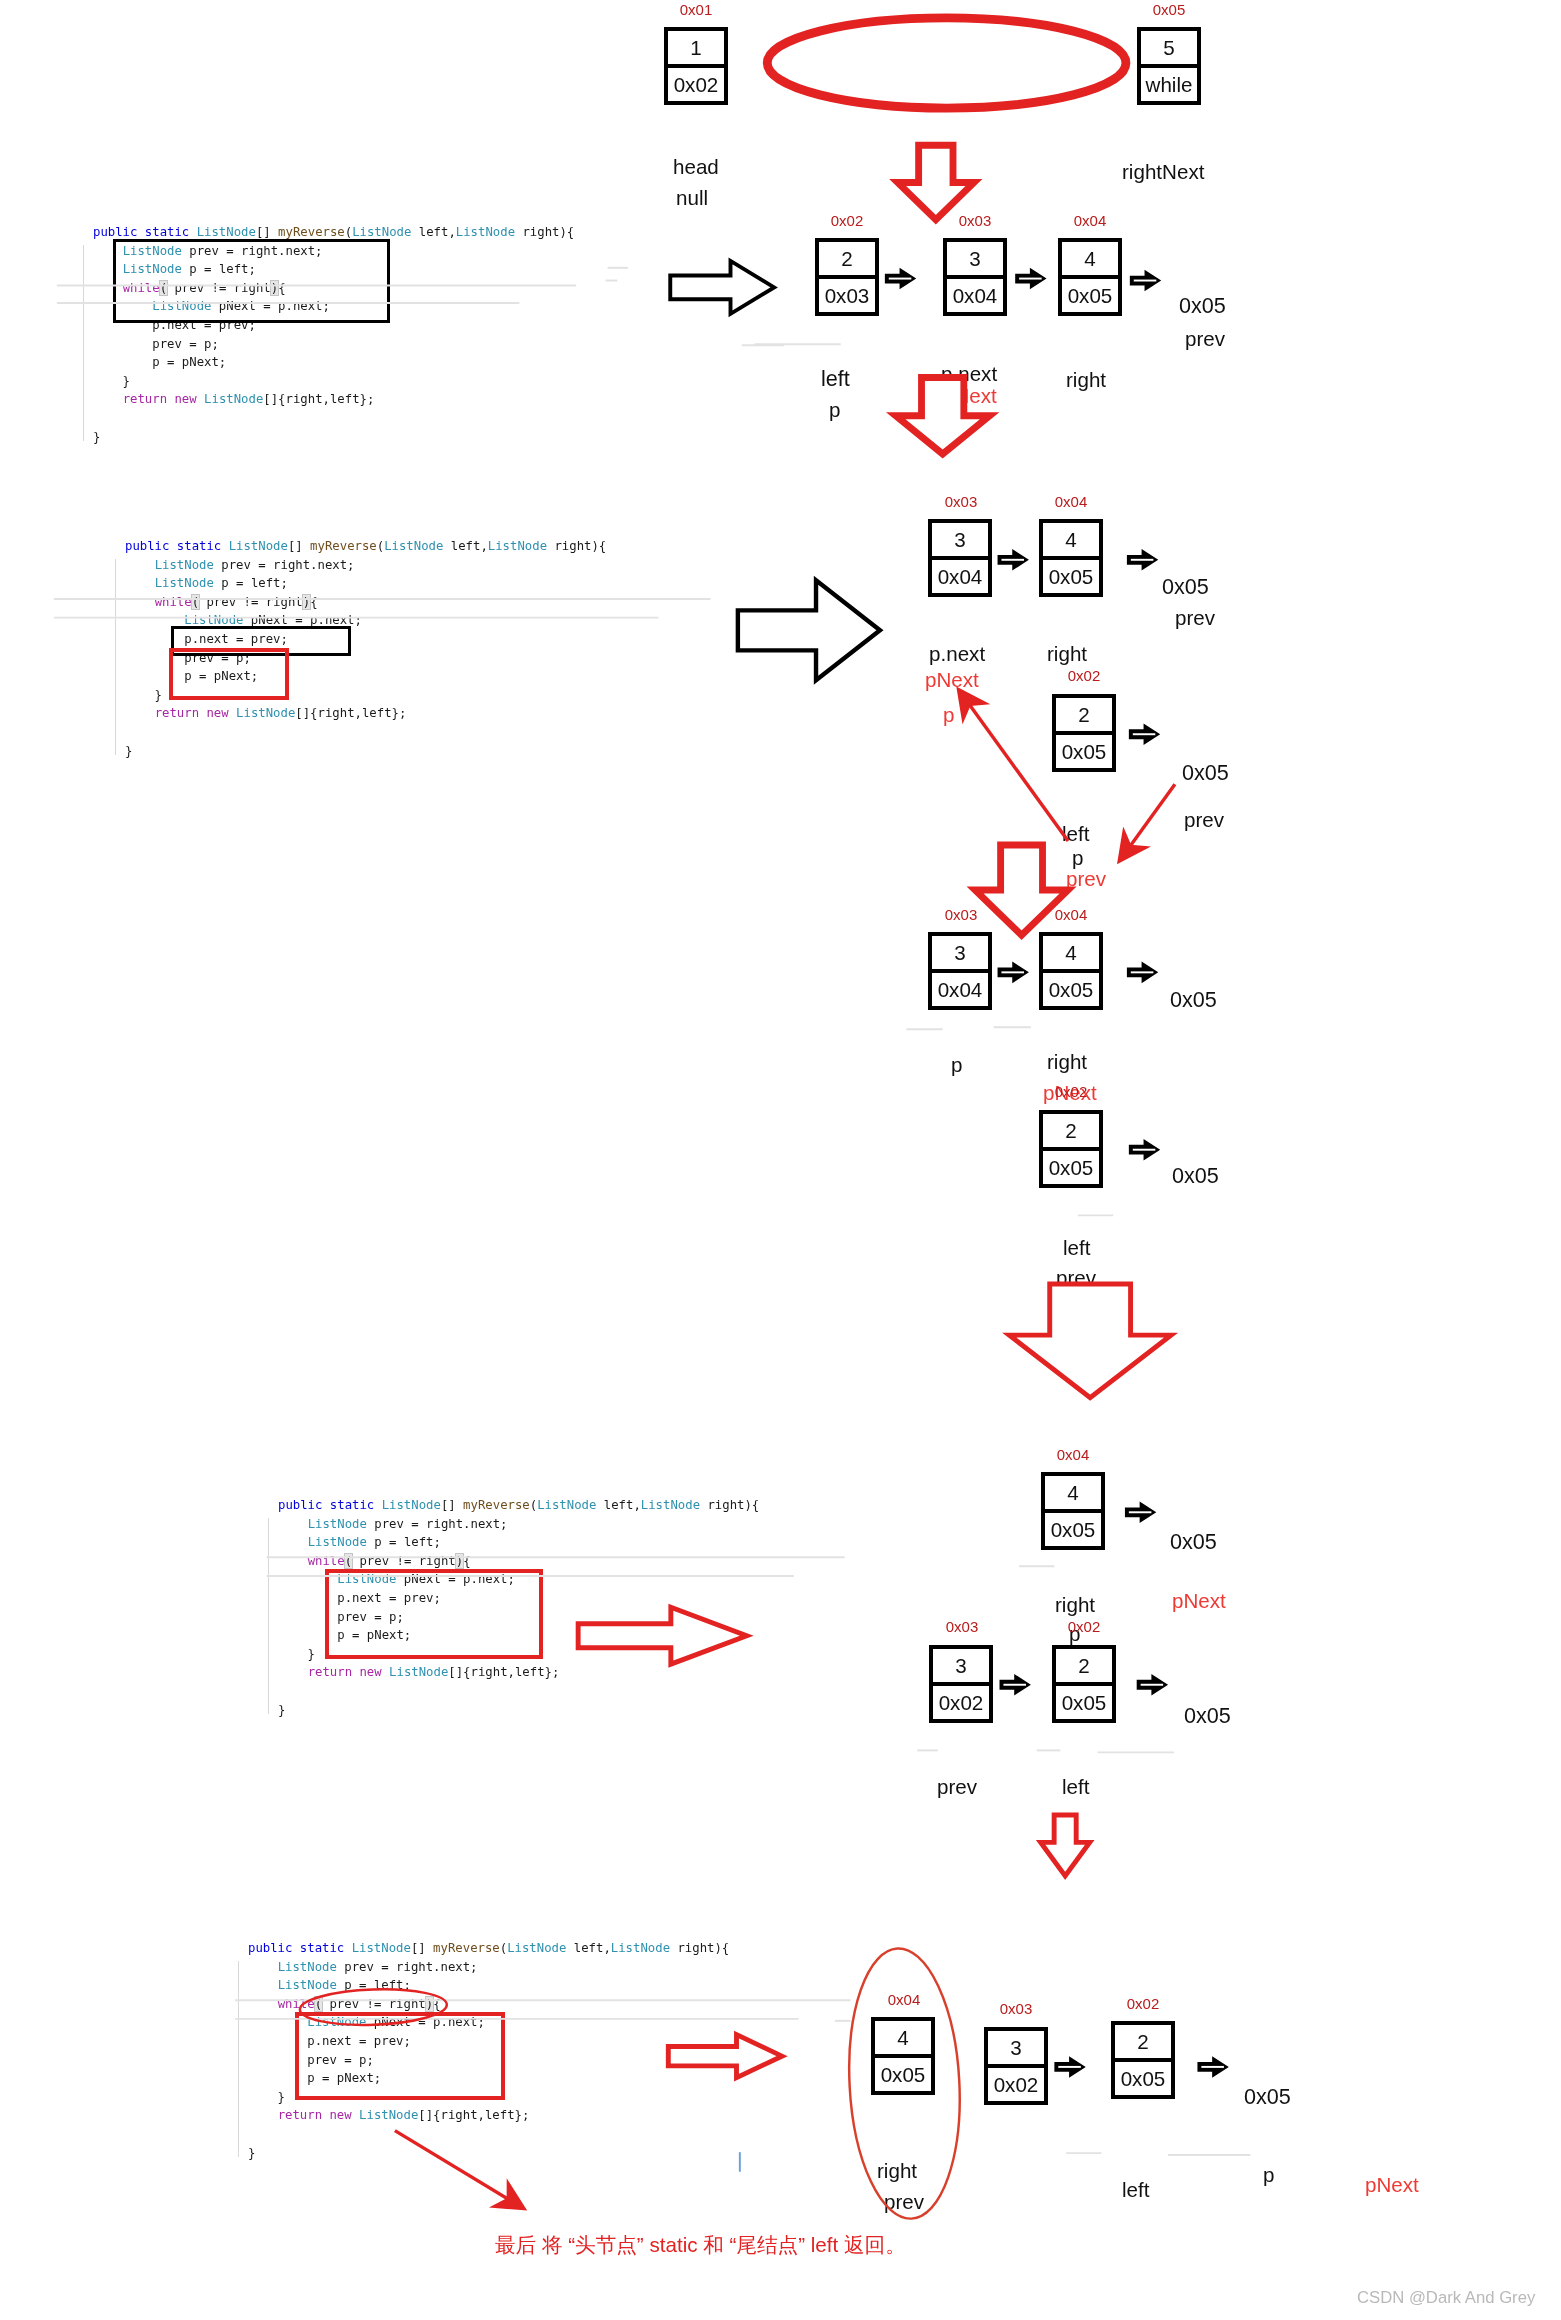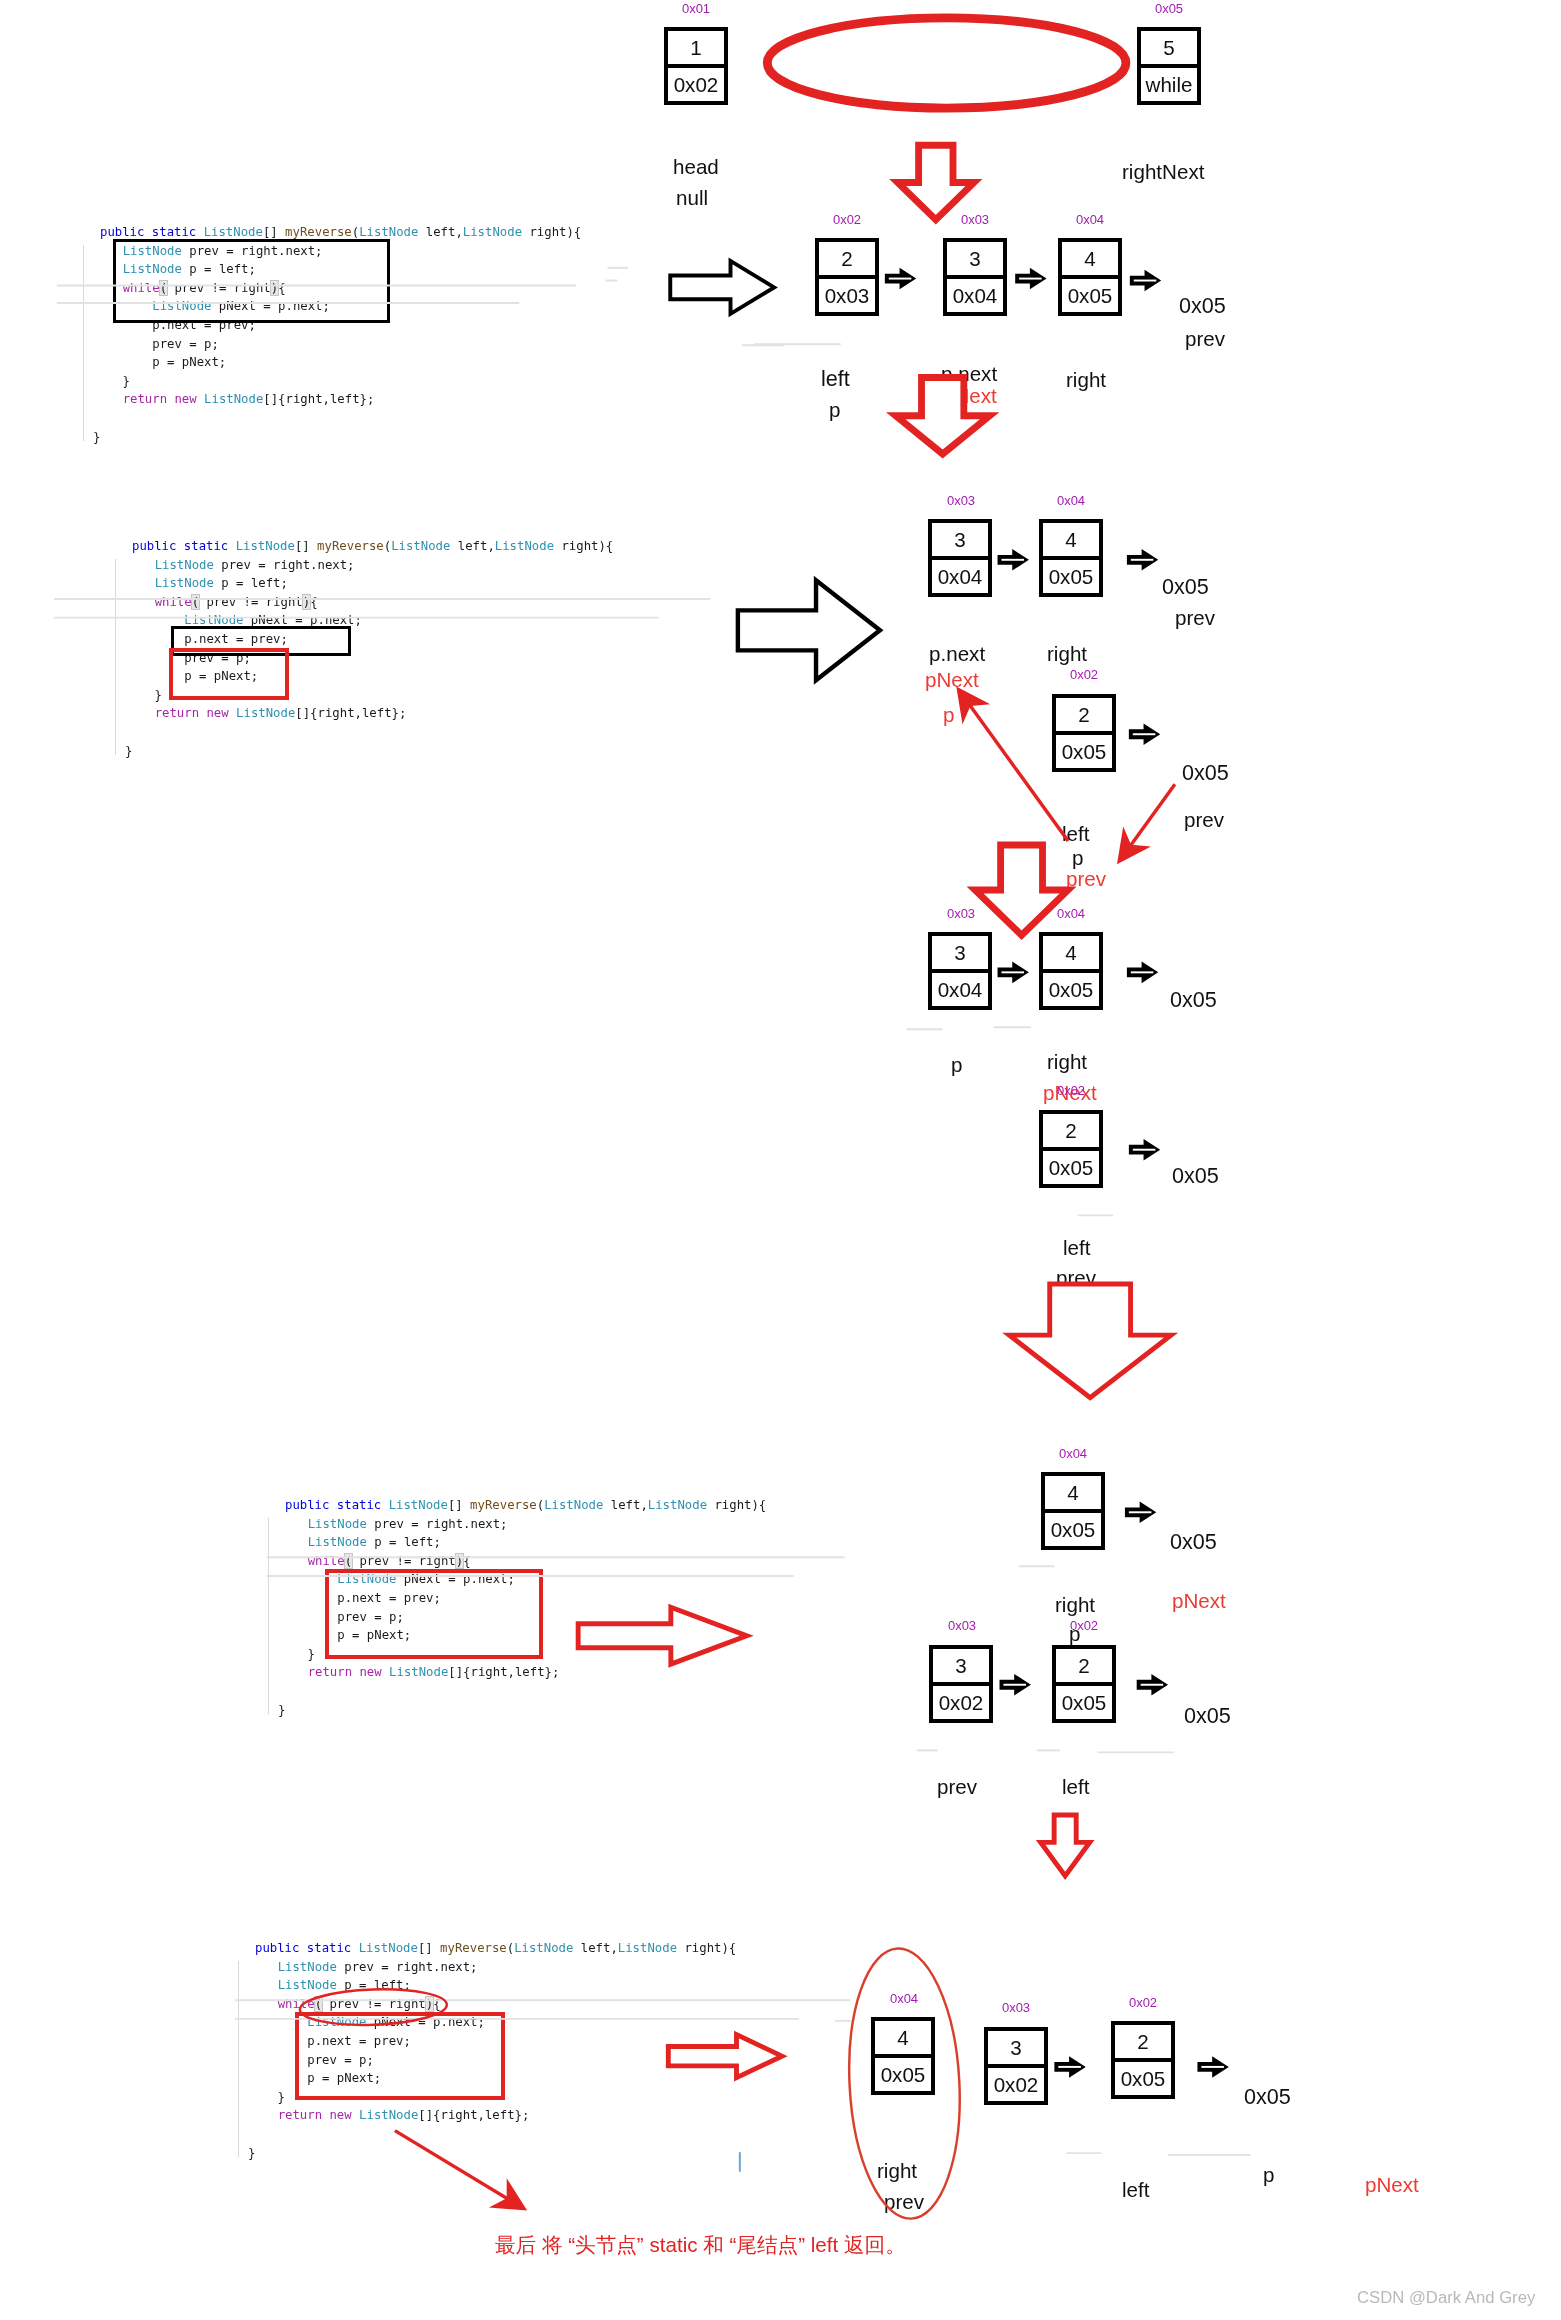--- a/index.html
+++ b/index.html
@@ -3,25 +3,25 @@
 <meta charset="utf-8">
 <style>
   html,body{margin:0;padding:0;background:#fff;}
   #stage{position:relative;width:1561px;height:2320px;background:#fff;overflow:hidden;
          font-family:"Liberation Sans",sans-serif;}
   .lbl{position:absolute;font-size:20.6px;color:#111;white-space:nowrap;line-height:1.05;margin-top:37px;}
   .node{position:absolute;width:56px;border:4.9px solid #000;background:#fff;}
   .cell{height:33px;display:flex;align-items:center;justify-content:center;
         font-size:20.6px;color:#111;background:#fff;}
   .cell.nxt{border-top:4.9px solid #000;}
-  .addr{position:absolute;transform:translateX(-50%);font-size:13px;color:#a21caf;white-space:nowrap;}
+  .addr{position:absolute;transform:translateX(-50%);font-size:15px;color:#b91c1c;white-space:nowrap;}
   .code{position:absolute;font-family:"DejaVu Sans Mono","Liberation Mono",monospace;
         font-size:12.3px;line-height:18.6px;white-space:pre;color:var(--cd);}
   .cl{height:18.6px;}
-  .tk-k{color:var(--ck);margin-left:7px;} .tk-t{color:var(--ct);} .tk-m{color:var(--cm);}
+  .tk-k{color:var(--ck);} .tk-t{color:var(--ct);} .tk-m{color:var(--cm);}
   .tk-f{color:var(--cf);} .tk-d{color:var(--cd);}
   .tk-ph{color:var(--cd);background:#e6e6e6;outline:1px solid #c4c4c4;}
   .gutter{position:absolute;width:1px;background:#d8d8d8;}
   .ann{position:absolute;background:transparent;}
   .ann-black{border:3.9px solid #000;}
   .ann-red{border:4.9px solid var(--red);}
   .note{position:absolute;font-size:20.6px;color:var(--red);white-space:nowrap;}
   .wm{position:absolute;font-size:16.7px;color:#b9b9b9;white-space:nowrap;}
   svg.overlay{position:absolute;left:0;top:0;pointer-events:none;}
 </style>

